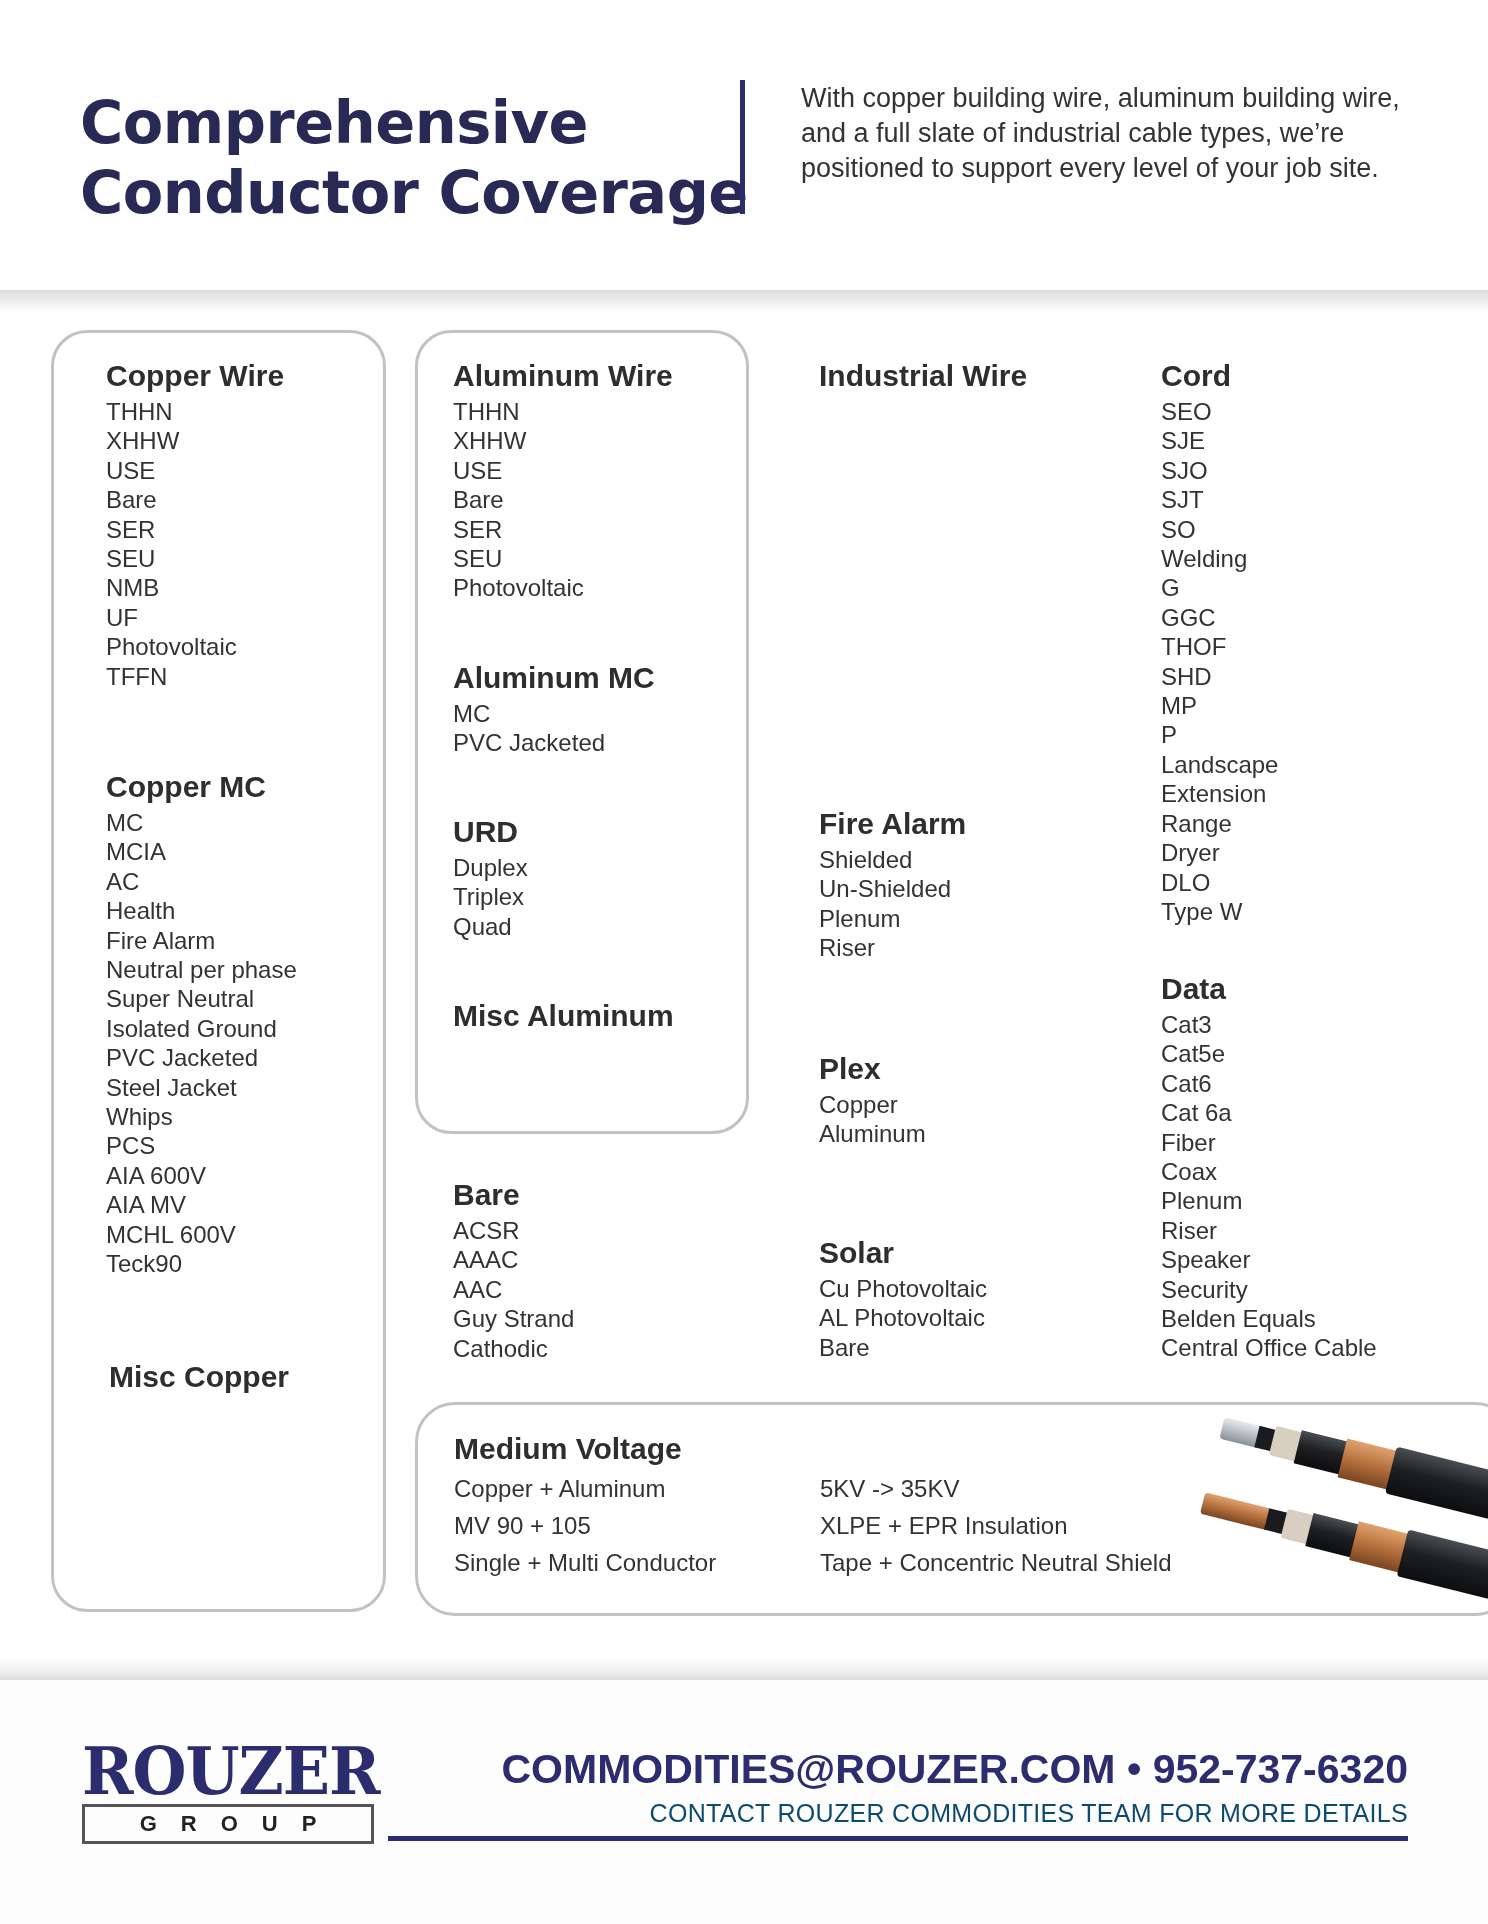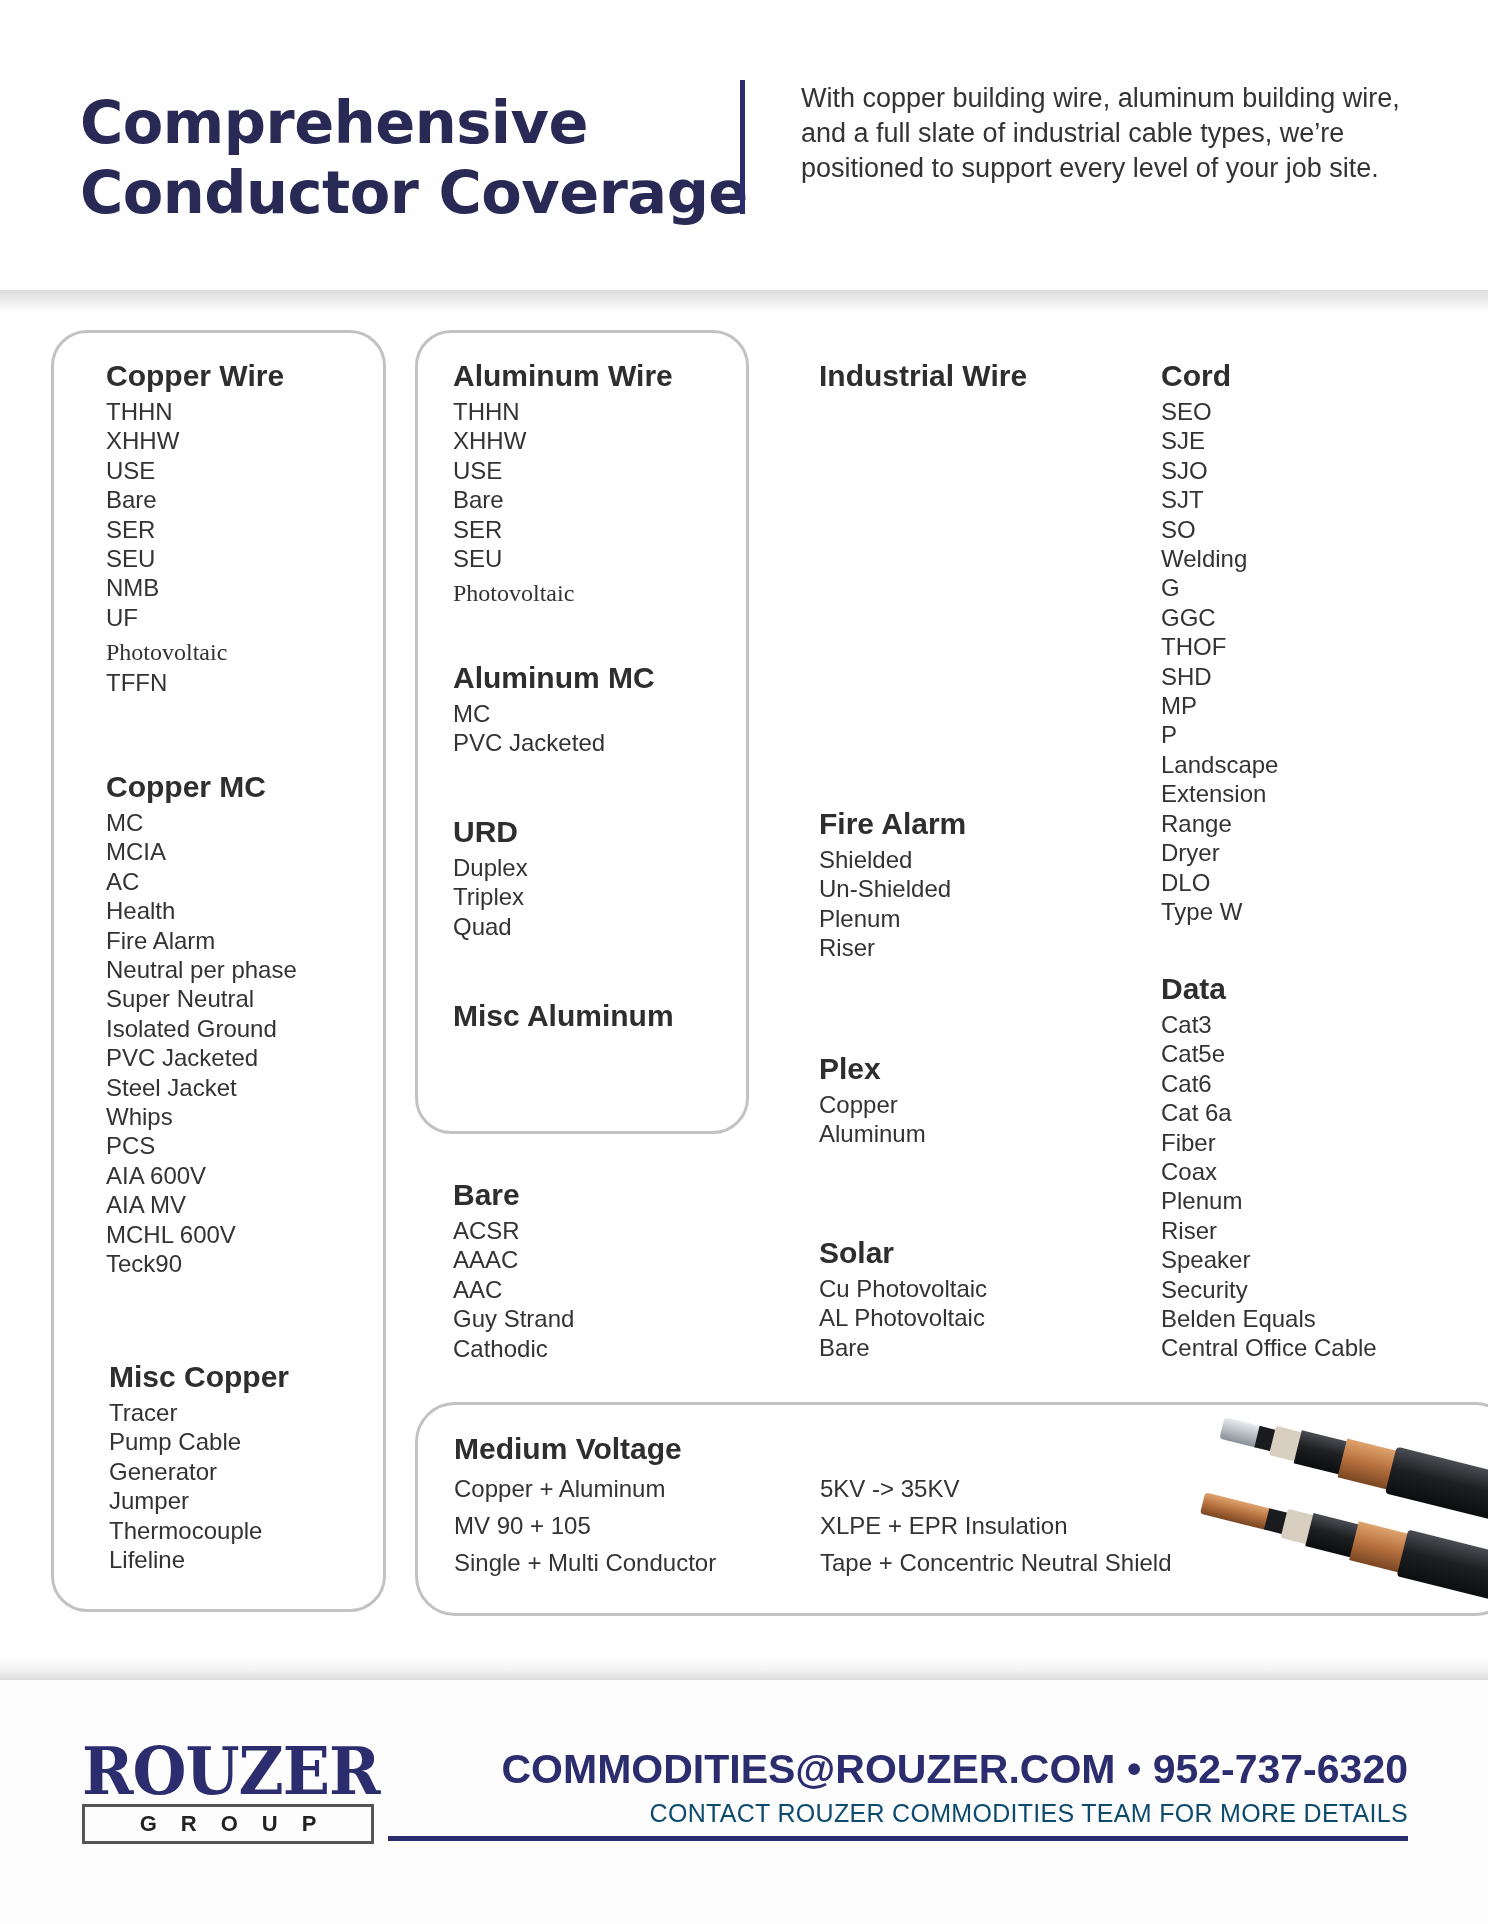--- a/index.html
+++ b/index.html
@@ -19,21 +19,21 @@
 
   
   .card { position: absolute; border: 3px solid #c2c2c2; border-radius: 36px; background: #ffffff; }
   .card-copper { left: 51px; top: 330px; width: 335px; height: 1282px; }
   .card-alum { left: 415px; top: 330px; width: 334px; height: 804px; }
   .card-mv { left: 415px; top: 1402px; width: 1100px; height: 214px; border-radius: 40px; }
 
   .section { position: absolute; }
   .sec-title { font-family: "Liberation Sans", sans-serif; font-weight: bold; font-size: 30px; line-height: 38px; color: #2e2e2e; margin-bottom: 2px; }
   .sec-list { list-style: none; font-family: "Liberation Sans", sans-serif; font-size: 24px; line-height: 29.4px; color: #333333; }
-  .sec-list li.gap { margin-top: 6px; font-family: Liberation Serif, serif; }
+  .sec-list li.gap { margin-top: 0; }
 
   
   .mv-title { position: absolute; left: 454px; top: 1430px; }
   .mv-col { position: absolute; list-style: none; font-family: "Liberation Sans", sans-serif; font-size: 24px; line-height: 37px; color: #333333; }
   .mv-left { left: 454px; top: 1470px; }
   .mv-right { left: 820px; top: 1470px; }
 
   .cable-img { position: absolute; left: 1196px; top: 1418px; width: 292px; height: 190px; overflow: hidden; }
 
   
@@ -97,28 +97,20 @@
     <li>PCS</li>
     <li>AIA 600V</li>
     <li>AIA MV</li>
     <li>MCHL 600V</li>
     <li>Teck90</li>
   </ul>
 </div>
 
 <div class="section" style="left:109px; top:1358px;">
   <h2 class="sec-title">Misc Copper</h2>
-  <ul class="sec-list">
-    <li>Tracer</li>
-    <li>Pump Cable</li>
-    <li>Generator</li>
-    <li>Jumper</li>
-    <li>Thermocouple</li>
-    <li>Lifeline</li>
-  </ul>
 </div>
 
 <div class="section" style="left:453px; top:357px;">
   <h2 class="sec-title">Aluminum Wire</h2>
   <ul class="sec-list">
     <li>THHN</li>
     <li>XHHW</li>
     <li>USE</li>
     <li>Bare</li>
     <li>SER</li>

